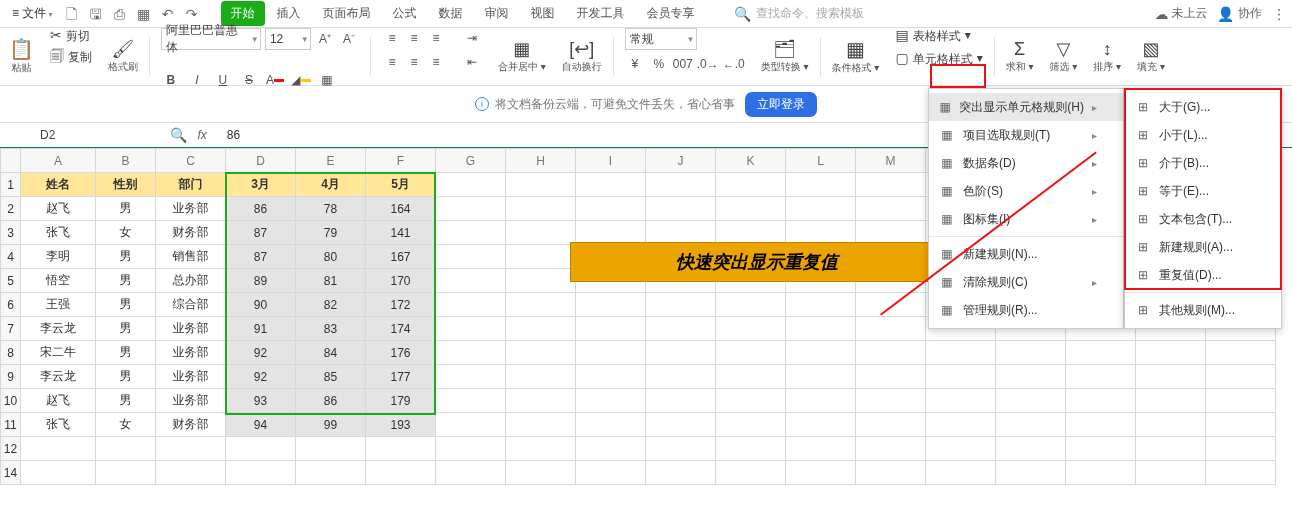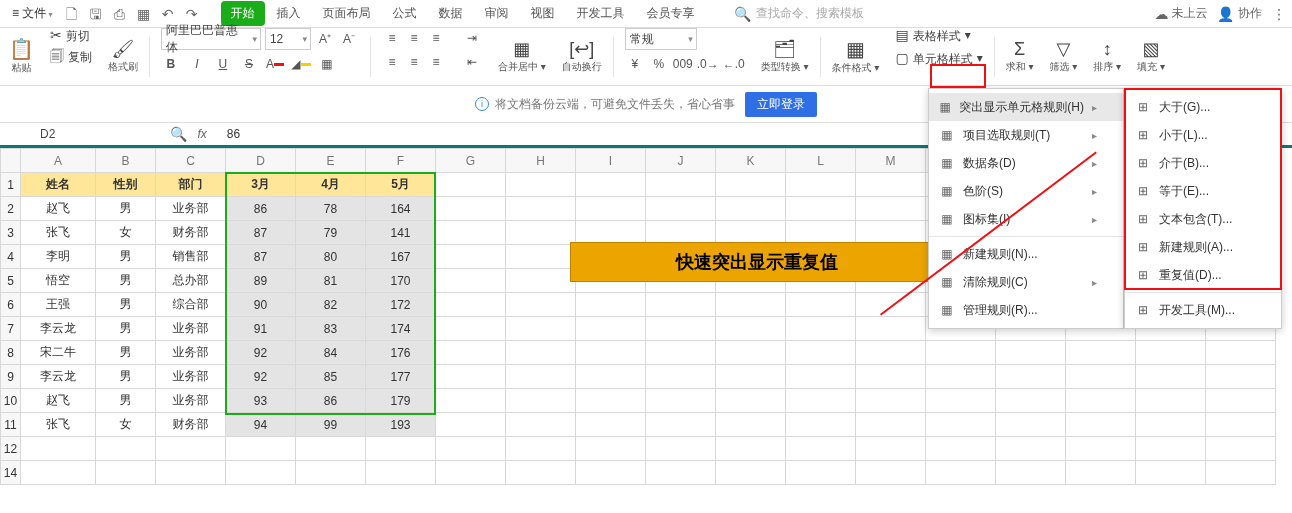--- a/index.html
+++ b/index.html
@@ -22,23 +22,23 @@
   .vlbl{font-size:10px;color:#555;}
   .sep{width:1px;height:40px;background:#e3e3e3;}
   .fontsel,.sizesel{border:1px solid #ccc;height:22px;padding:0 18px 0 4px;background:#fff;position:relative;font-size:12px;display:flex;align-items:center;}
   .fontsel{width:100px;} .sizesel{width:46px;}
   .fontsel:after,.sizesel:after{content:"▾";position:absolute;right:3px;color:#888;font-size:9px;}
   .btn-ico{min-width:20px;height:20px;display:flex;align-items:center;justify-content:center;color:#555;border-radius:2px;}
   
   .notice{display:flex;align-items:center;justify-content:center;height:36px;gap:10px;}
   .notice .info{color:#777;display:flex;align-items:center;gap:6px;}
   .notice .info i{color:#2e8ae6;font-style:normal;width:14px;height:14px;border:1px solid #2e8ae6;border-radius:50%;font-size:9px;display:flex;align-items:center;justify-content:center;}
-  .login-btn{background:#2e6fe6;color:#fff;padding:4px 12px;border-radius:2px;font-size:12px;}
+  .login-btn{background:#2e6fe6;color:#fff;padding:4px 12px;border-radius:7px;font-size:12px;}
   
-  .fbar{display:flex;align-items:center;height:26px;border-top:1px solid #ddd;border-bottom:3px solid #0f766e;}
+  .fbar{display:flex;align-items:center;height:26px;border-top:1px solid #ddd;border-bottom:1px solid #0f766e;}
   .namebox{width:150px;padding-left:40px;color:#444;}
   .fxbox{display:flex;align-items:center;gap:10px;padding-left:20px;color:#666;}
   
   .grid{position:relative;}
   table.sheet{border-collapse:collapse;table-layout:fixed;}
   .sheet td,.sheet th{border:1px solid #d8d8d8;height:24px;text-align:center;font-size:12px;color:#333;padding:0;}
   .sheet th{background:#f7f7f7;color:#777;font-weight:normal;}
   .rowhdr{background:#f7f7f7;color:#777;width:20px;font-size:11px;}
   .corner{background:#f2f2f2;width:20px;}
   .colA{width:75px;} .colB{width:60px;} .colC{width:70px;}
@@ -126,21 +126,21 @@
     <span style="display:flex;gap:4px;">
         <span class="glyph">🗐</span>
         <span>复制</span>
       </span>
   </div>
   <div class="grp col">
     <span class="glyph" style="font-size:18px;">🖌</span>
     <span class="vlbl">格式刷</span>
   </div>
   <div class="sep"></div>
-  <div class="grp" style="flex-direction:column;gap:4px;align-items:flex-start;">
+  <div class="grp" style="flex-direction:column;gap:20px;align-items:flex-start;">
     <div style="display:flex;gap:4px;">
       <div class="fontsel">阿里巴巴普惠体</div>
       <div class="sizesel">12</div>
       <span class="btn-ico">A⁺</span>
       <span class="btn-ico">A⁻</span>
     </div>
     <div style="display:flex;gap:6px;">
       <span class="btn-ico" style="font-weight:bold;">B</span>
       <span class="btn-ico" style="font-style:italic;">I</span>
       <span class="btn-ico" style="text-decoration:underline;">U</span>
@@ -174,21 +174,21 @@
   <div class="grp col">
     <span class="glyph" style="font-size:18px;">[↩]</span>
     <span class="vlbl">自动换行</span>
   </div>
   <div class="sep"></div>
   <div class="grp" style="flex-direction:column;gap:4px;align-items:flex-start;">
     <div class="fontsel" style="width:72px;">常规</div>
     <div style="display:flex;gap:4px;">
       <span class="btn-ico">¥</span>
       <span class="btn-ico">%</span>
-      <span class="btn-ico">009</span>
+      <span class="btn-ico">007</span>
       <span class="btn-ico">.0→</span>
       <span class="btn-ico">←.0</span>
     </div>
   </div>
   <div class="grp col">
     <span class="glyph" style="font-size:18px;">🗂</span>
     <span class="vlbl"><span>类型转换</span> ▾</span>
   </div>
   <div class="sep"></div>
   <div class="grp col">
@@ -530,21 +530,21 @@
           <td></td>
           <td></td>
           <td></td>
           <td></td>
         </tr>
       </tbody>
     </table>
 
 <div class="selbox" style="left:225px;top:24px;width:211px;height:243px;"></div>
 
-<div class="callout" style="left:570px;top:94px;width:374px;height:40px;">快速突出显示重复值</div>
+<div class="callout" style="left:570px;top:94px;width:374px;height:40px;font-style:italic;">快速突出显示重复值</div>
 </div>
 
 <div class="menu" id="menu1" style="left:928px;top:88px;width:196px;">
     <div class="mi hl">
       <span class="mico">▦</span>
       <span>突出显示单元格规则(H)</span>
       <span class="arr">▸</span>
     </div>
     <div class="mi">
       <span class="mico">▦</span>
@@ -606,19 +606,19 @@
       <span class="mico">⊞</span>
       <span>新建规则(A)...</span>
     </div>
     <div class="mi">
       <span class="mico">⊞</span>
       <span>重复值(D)...</span>
     </div>
     <hr>
     <div class="mi">
       <span class="mico">⊞</span>
-      <span>开发工具(M)...</span>
+      <span>其他规则(M)...</span>
     </div>
   </div>
 
 <div class="redbox" style="left:930px;top:64px;width:56px;height:24px;"></div>
 <div class="redbox" style="left:1124px;top:88px;width:158px;height:202px;"></div>
 <div class="redline" style="left:880px;top:314px;width:270px;transform:rotate(-37deg);"></div>
 
 </body></html>

